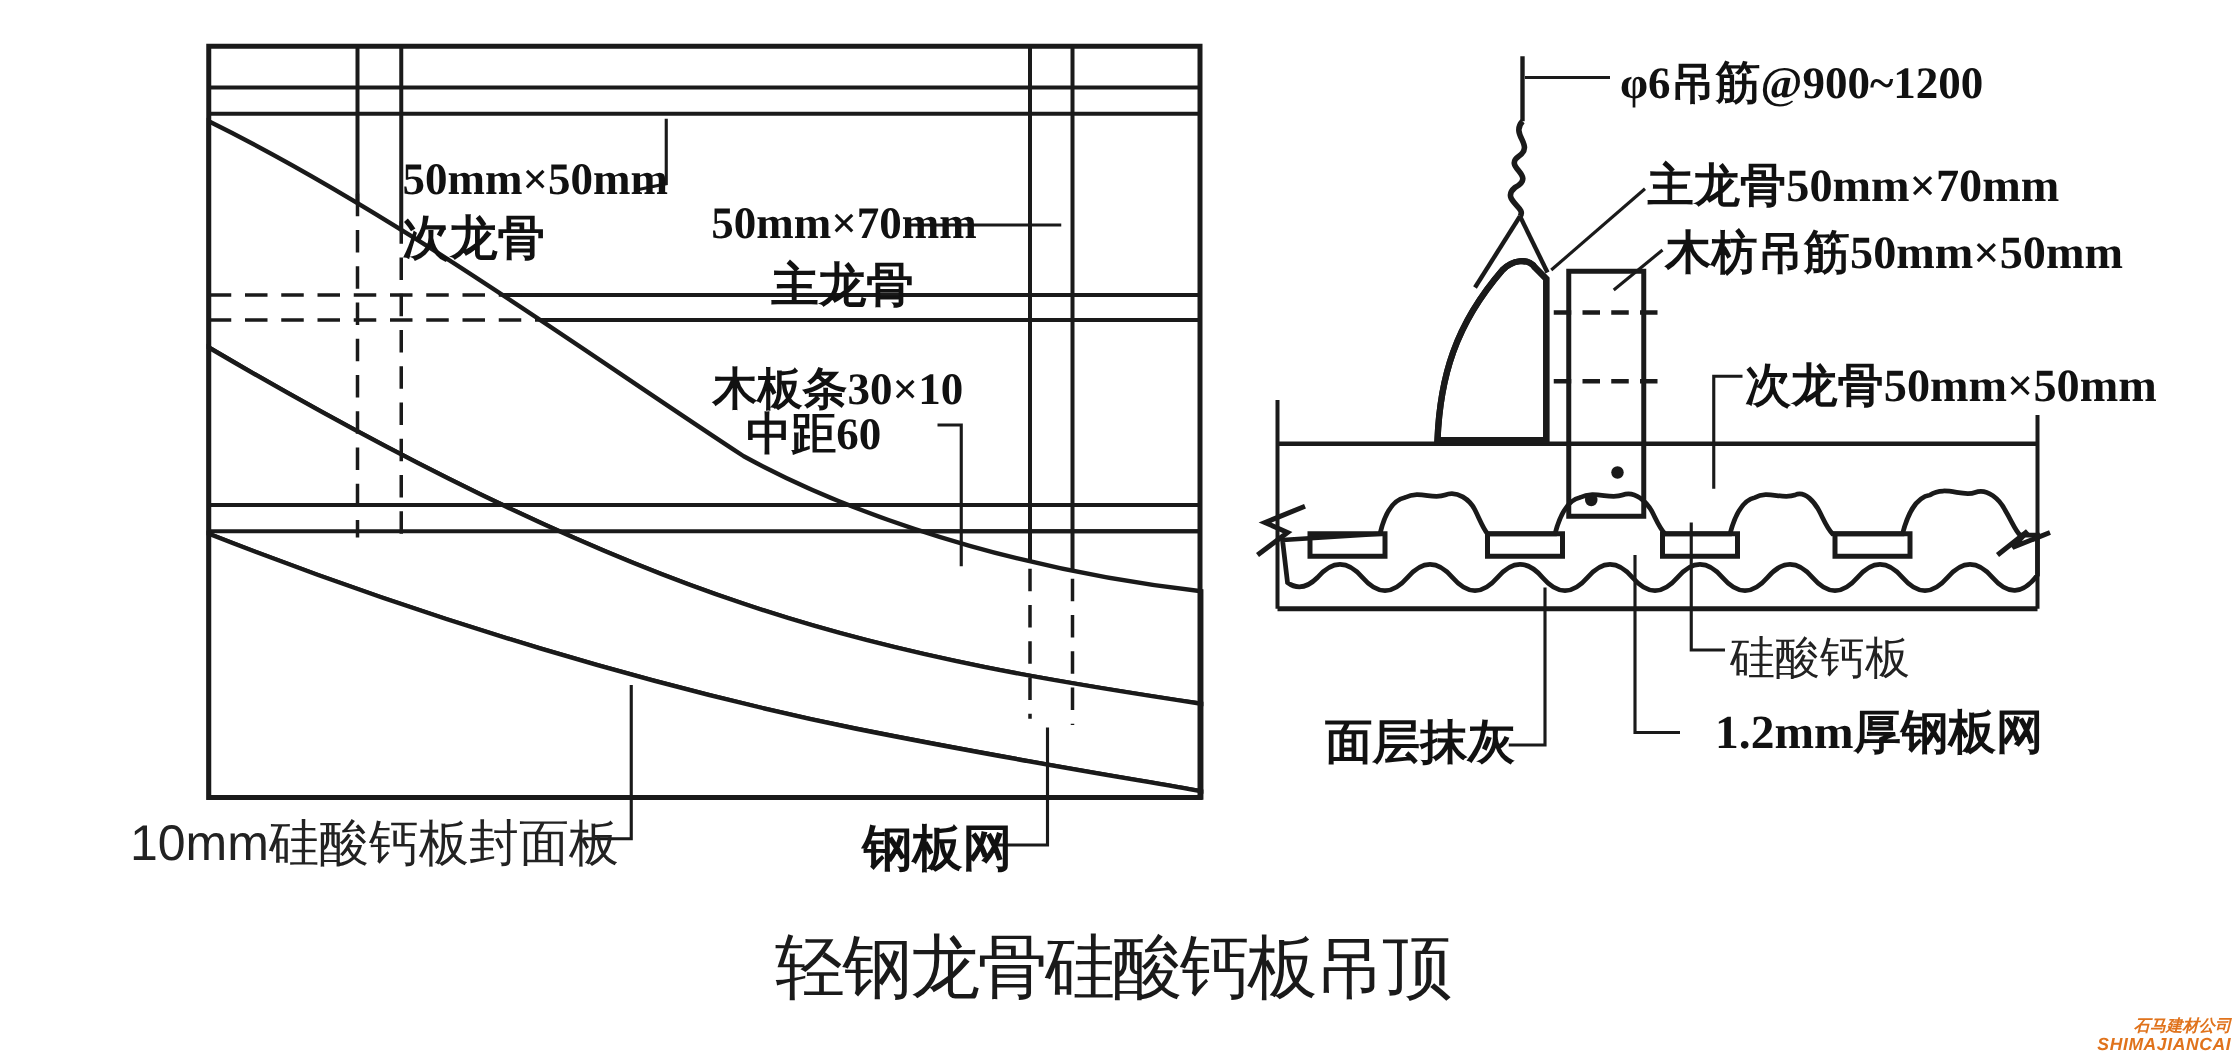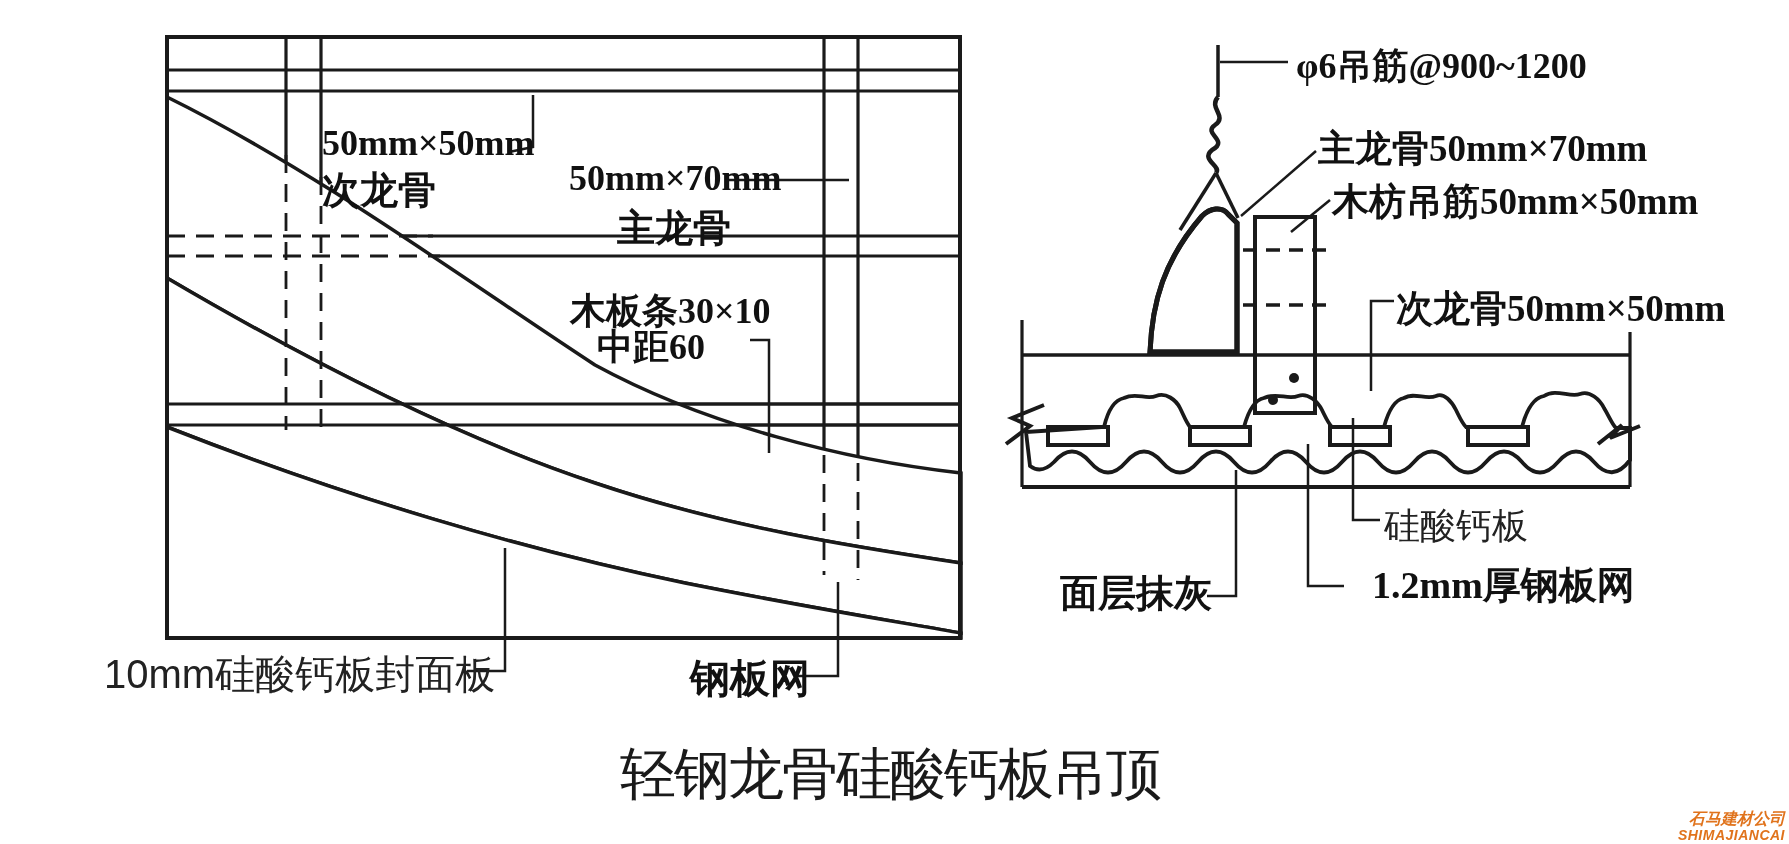--- a/index.html
+++ b/index.html
@@ -6,21 +6,21 @@
   .canvas{position:relative;width:1789px;height:844px;background:#ffffff;overflow:hidden;
           font-family:"Liberation Sans","DejaVu Sans",sans-serif;}
   svg{position:absolute;left:0;top:0;}
   .ink{stroke:#1a1a1a;fill:none;}
   .lbl-serif{font-family:"Liberation Serif","DejaVu Serif",serif;font-weight:700;fill:#111;}
   .lbl-sans{font-family:"Liberation Sans","DejaVu Sans",sans-serif;font-weight:400;fill:#222;}
   .title-text{font-family:"Liberation Sans","DejaVu Sans",sans-serif;font-weight:500;fill:#1a1a1a;
               font-size:56px;letter-spacing:-2px;}
   .watermark{position:absolute;right:4px;bottom:2px;text-align:right;line-height:1.02;
              font-weight:700;font-style:italic;}
-  .watermark .cn{font-size:16px;display:block;}
+  .watermark .cn{font-size:13px;display:block;}
   .watermark .en{font-size:14px;display:block;letter-spacing:0.5px;}
 </style>
 </head>
 <body>
 
 <div class="canvas">
 <svg width="1789" height="844" viewBox="0 0 1789 844">
   <defs>
     <pattern id="vlines" width="26" height="20" patternUnits="userSpaceOnUse">
       <line x1="13" y1="0" x2="13" y2="20" stroke="#1a1a1a" stroke-width="2.2"></line>

